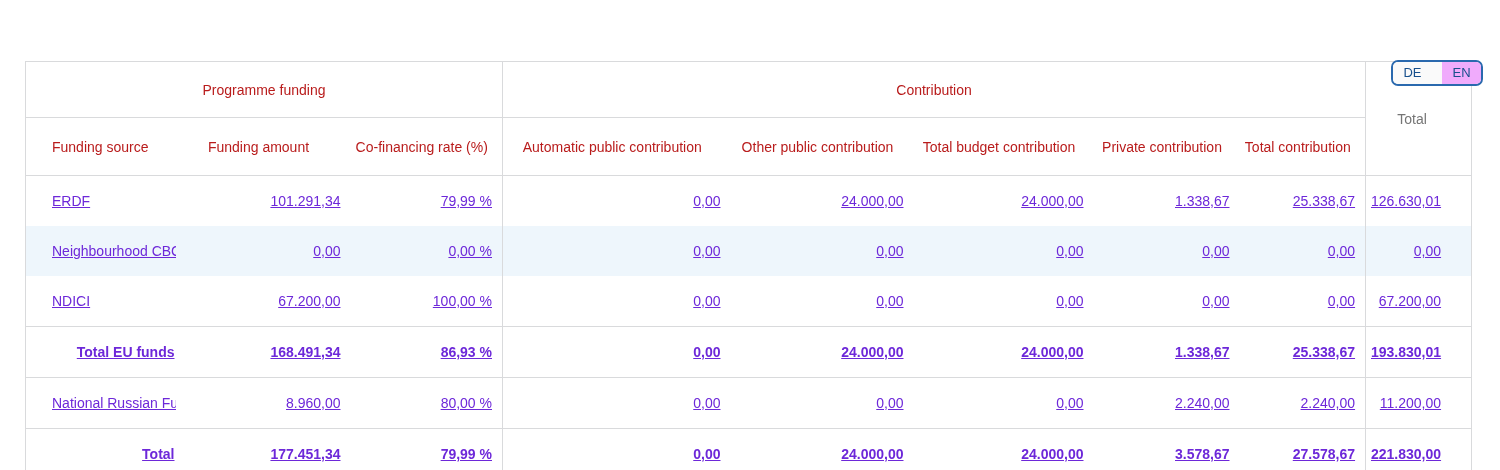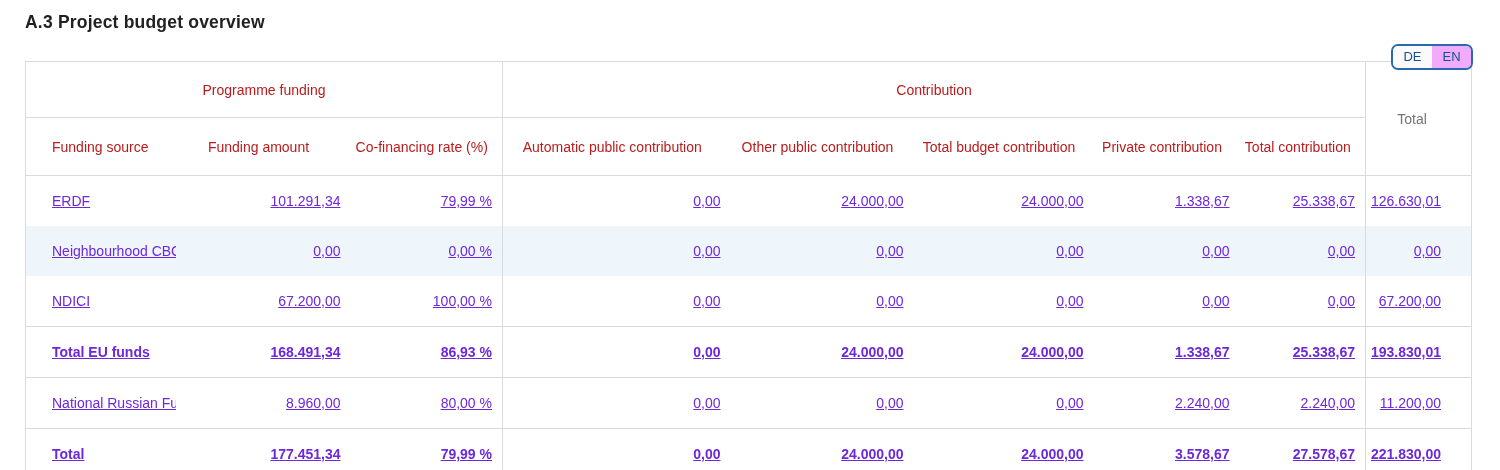--- a/index.html
+++ b/index.html
@@ -1,21 +1,21 @@
 <!DOCTYPE html>
 <html><head>
 <meta charset="utf-8">
 <style>
   html,body{margin:0;padding:0;background:#ffffff;font-family:"Liberation Sans",sans-serif;}
   .stage{position:relative;width:1500px;height:470px;background:#ffffff;overflow:hidden;}
 
   .page-title{position:absolute;left:25px;top:12px;font-size:17.5px;font-weight:700;color:#212121;letter-spacing:.2px;}
 
   
-  .lang-toggle{position:absolute;left:1391px;top:44px;z-index:5;display:flex;border:2px solid #2a69ae;border-radius:7px;overflow:hidden;background:#fafafa;}
+  .lang-toggle{position:absolute;left:1391px;top:60px;z-index:5;display:flex;border:2px solid #2a69ae;border-radius:7px;overflow:hidden;background:#fafafa;gap:10px;}
   .lang-btn{appearance:none;border:none;margin:0;padding:0;width:39px;height:22px;font-family:"Liberation Sans",sans-serif;font-size:13px;font-weight:500;color:#17508d;background:#fafafa;cursor:pointer;line-height:22px;text-align:center;}
   .lang-btn.active{background:#f0abfc;}
 
   
   .budget-table-wrap{position:absolute;left:25px;top:61px;}
   table.budget{border-collapse:collapse;table-layout:fixed;width:1446px;background:#ffffff;
                border:1px solid #d9dadc;border-bottom:2px solid #d4d5d7;}
   th,td{font-size:14px;overflow:hidden;white-space:nowrap;}
 
   thead th{color:#b91c1c;font-weight:400;}
@@ -23,29 +23,28 @@
   tr.cols-row th{height:55px;text-align:center;padding-right:10px;border-bottom:1px solid #d9dadc;vertical-align:middle;}
   tr.cols-row th.label-col{text-align:left;padding-left:26px;}
   th.total-head{text-align:right;padding-right:14px;vertical-align:middle;color:#757575;font-weight:400;}
 
   tbody td{height:48px;color:#6d28d9;vertical-align:middle;text-decoration:underline;}
   td.label{text-align:left;padding-left:26px;}
   td.num{text-align:right;padding-right:10px;}
   td.num-total{text-align:right;padding-right:30px;}
   .sep{border-right:1px solid #d9dadc;}
   tr.alt td{background:#eef6fc;}
-  tr.bt td{border-top:1px solid #d9dadc;}
+  tr.bt td{border-top:1px solid #d9dadc;text-align:right;}
   tr.bold td{font-weight:700;}
 </style>
 </head>
 <body>
 
 <div class="stage">
 
-  <div class="page-title">A.3 Project budget overview</div>
 
   <div class="lang-toggle">
     <button class="lang-btn">DE</button>
     <button class="lang-btn active">EN</button>
   </div>
 
   <div class="budget-table-wrap">
     <table class="budget">
       <colgroup>
         <col style="width:150px">

